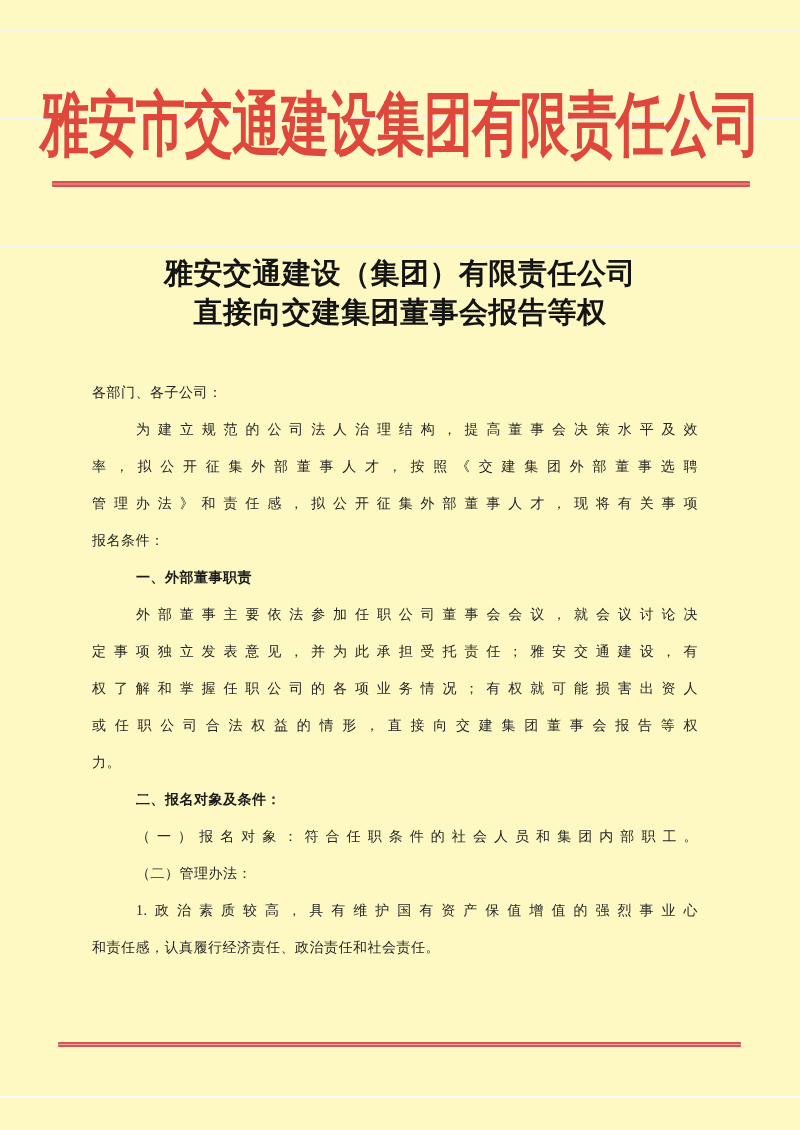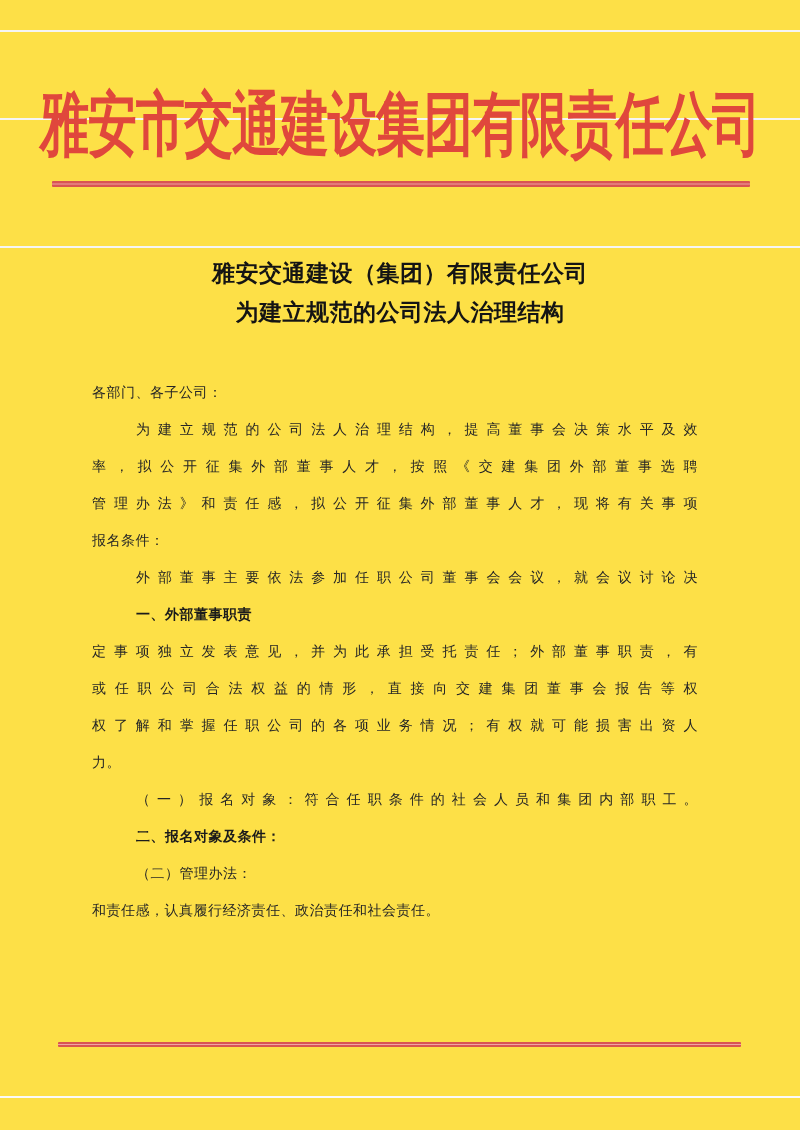--- a/index.html
+++ b/index.html
@@ -1,19 +1,19 @@
 <!DOCTYPE html>
 <html style="--accent-red: #e0473c; --rule-red: #d95353; --title-black: #141414; --body-black: #262626;"><head>
 <meta charset="utf-8">
 <style>
   html,body{margin:0;padding:0;background:#ffffff;}
   .page{
     position:relative;
     width:800px;height:1130px;
-    background:#fde047;
+    background:#fef9c3;
     overflow:hidden;
     font-family:"Liberation Serif","DejaVu Serif",serif;
     color:#222;
   }
   
   .scan-band{position:absolute;left:0;width:100%;height:2px;background:#f5f5f5;}
   .band1{top:30px;} .band2{top:118px;} .band3{top:246px;} .band4{top:1096px;background:#fafafa;}
 
   .letterhead{
     position:absolute;top:82px;left:0;width:100%;height:86px;
@@ -30,21 +30,21 @@
       #efa5a2 50%,
       var(--rule-red,#d95353) 66%,var(--rule-red,#d95353) 100%);
     border-radius:1px;
   }
   .rule-top{top:181px;left:52px;width:698px;}
   .rule-bottom{top:1042px;left:58px;width:683px;height:5px;}
 
   .doc-title{
     position:absolute;top:254px;left:0;width:100%;
     text-align:center;color:#141414;
-    font-size:23px;font-weight:bold;line-height:39px;
+    font-size:29px;font-weight:bold;line-height:39px;
     font-family:"Liberation Serif","DejaVu Serif",serif;
     letter-spacing:0.5px;
   }
   .doc-body{
     position:absolute;top:374px;left:92px;width:606px;
     font-size:14px;color:#262626;
   }
   .line{
     height:37px;line-height:37px;
     letter-spacing:0.5px;
@@ -66,35 +66,36 @@
   <div class="scan-band band2"></div>
   <div class="scan-band band3"></div>
   <div class="scan-band band4"></div>
 
   <div class="letterhead">雅安市交通建设集团有限责任公司</div>
 
   <div class="rule rule-top"></div>
 
   <div class="doc-title">
     <div>雅安交通建设（集团）有限责任公司</div>
-    <div>为建立规范的公司法人治理结构</div>
+    <div>直接向交建集团董事会报告等权</div>
   </div>
 
   <div class="doc-body">
       <div class="line">各部门、各子公司：</div>
       <div class="line indent justify">为建立规范的公司法人治理结构，提高董事会决策水平及效</div>
       <div class="line justify">率，拟公开征集外部董事人才，按照《交建集团外部董事选聘</div>
       <div class="line justify">管理办法》和责任感，拟公开征集外部董事人才，现将有关事项</div>
       <div class="line">报名条件：</div>
+      <div class="line indent bold">一、外部董事职责</div>
       <div class="line indent justify">外部董事主要依法参加任职公司董事会会议，就会议讨论决</div>
-      <div class="line indent bold">一、外部董事职责</div>
-      <div class="line justify">定事项独立发表意见，并为此承担受托责任；外部董事职责，有</div>
+      <div class="line justify">定事项独立发表意见，并为此承担受托责任；雅安交通建设，有</div>
+      <div class="line justify">权了解和掌握任职公司的各项业务情况；有权就可能损害出资人</div>
       <div class="line justify">或任职公司合法权益的情形，直接向交建集团董事会报告等权</div>
-      <div class="line justify">权了解和掌握任职公司的各项业务情况；有权就可能损害出资人</div>
       <div class="line">力。</div>
+      <div class="line indent bold">二、报名对象及条件：</div>
       <div class="line indent justify">（一）报名对象：符合任职条件的社会人员和集团内部职工。</div>
-      <div class="line indent bold">二、报名对象及条件：</div>
       <div class="line indent">（二）管理办法：</div>
+      <div class="line indent justify">1.政治素质较高，具有维护国有资产保值增值的强烈事业心</div>
       <div class="line">和责任感，认真履行经济责任、政治责任和社会责任。</div>
     </div>
 
   <div class="rule rule-bottom"></div>
 </div>
 
 </body></html>

